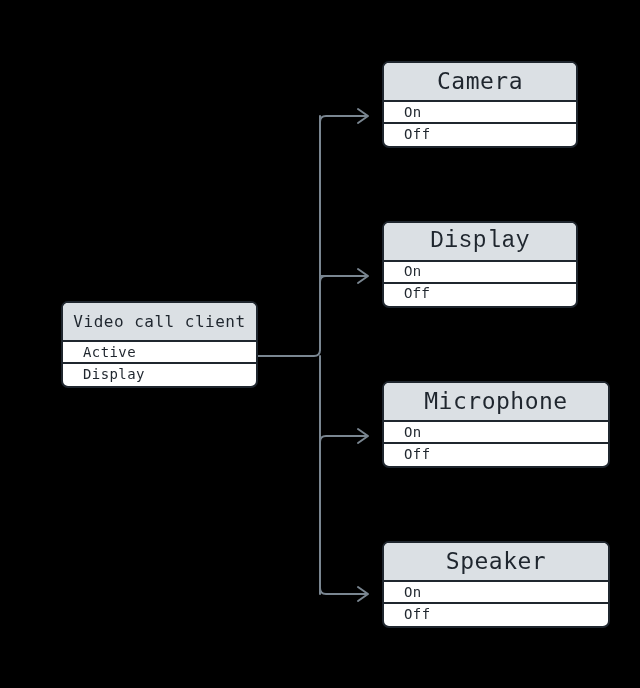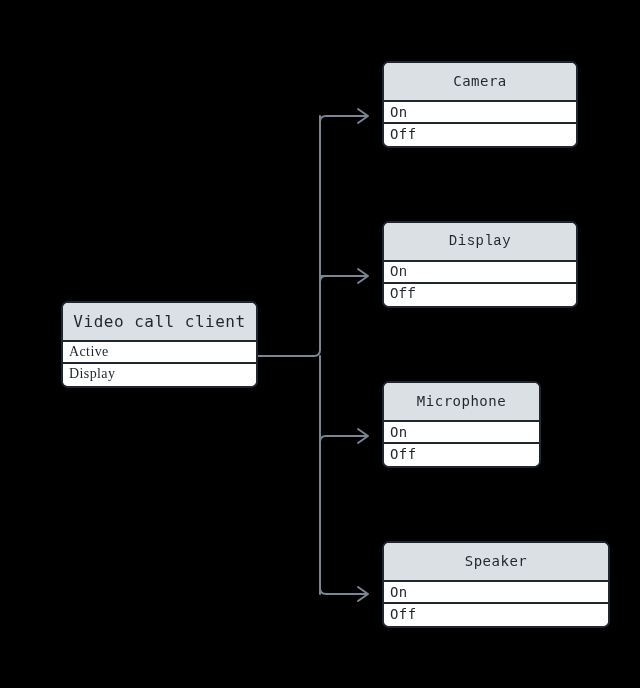--- a/index.html
+++ b/index.html
@@ -30,51 +30,51 @@
     border: 2px solid #1f262e;
     border-radius: 7px;
     background: #ffffff;
     overflow: hidden;
   }
   .node-header {
     box-sizing: border-box;
     background: #dbe0e4;
     color: #1f262e;
     text-align: center;
-    font-size: 14px;
+    font-size: 23px;
     letter-spacing: 0.5px;
     line-height: 37px;
     height: 39px;
     border-bottom: 2px solid #1f262e;
     white-space: nowrap;
     overflow: hidden;
   }
   .node-row {
     box-sizing: border-box;
     background: #ffffff;
     color: #1f262e;
     text-align: left;
     font-size: 14px;
     letter-spacing: 0.4px;
     line-height: 20px;
     height: 22px;
-    padding-left: 6px;
+    padding-left: 20px;
     border-bottom: 2px solid #1f262e;
     white-space: nowrap;
     overflow: hidden;
   }
   .node-row.last {
     border-bottom: none;
+    border-radius: 9px;
   }
   .root .node-header {
     font-size: 16px;
   }
   .root .node-row {
     font-size: 14px;
-    font-family: Liberation Serif, serif;
   }
 </style>
 </head>
 <body>
 
 <div id="canvas">
 
   <svg id="edges" viewBox="0 0 640 688" width="640" height="688" xmlns="http://www.w3.org/2000/svg">
     <g fill="none" stroke="#7a8691" stroke-width="2" stroke-linecap="round" stroke-linejoin="round">
 
@@ -110,21 +110,21 @@
     <div class="node-row">On</div>
     <div class="node-row last">Off</div>
   </div>
 
   <div class="node" style="left:382px; top:221px; width:196px;font-family:Liberation Mono, monospace;">
     <div class="node-header">Display</div>
     <div class="node-row">On</div>
     <div class="node-row last">Off</div>
   </div>
 
-  <div class="node" style="left:382px; top:381px; width:159px;">
+  <div class="node" style="left:382px; top:381px; width:228px;">
     <div class="node-header">Microphone</div>
     <div class="node-row">On</div>
     <div class="node-row last">Off</div>
   </div>
 
   <div class="node" style="left:382px; top:541px; width:228px;">
     <div class="node-header">Speaker</div>
     <div class="node-row">On</div>
     <div class="node-row last">Off</div>
   </div>

